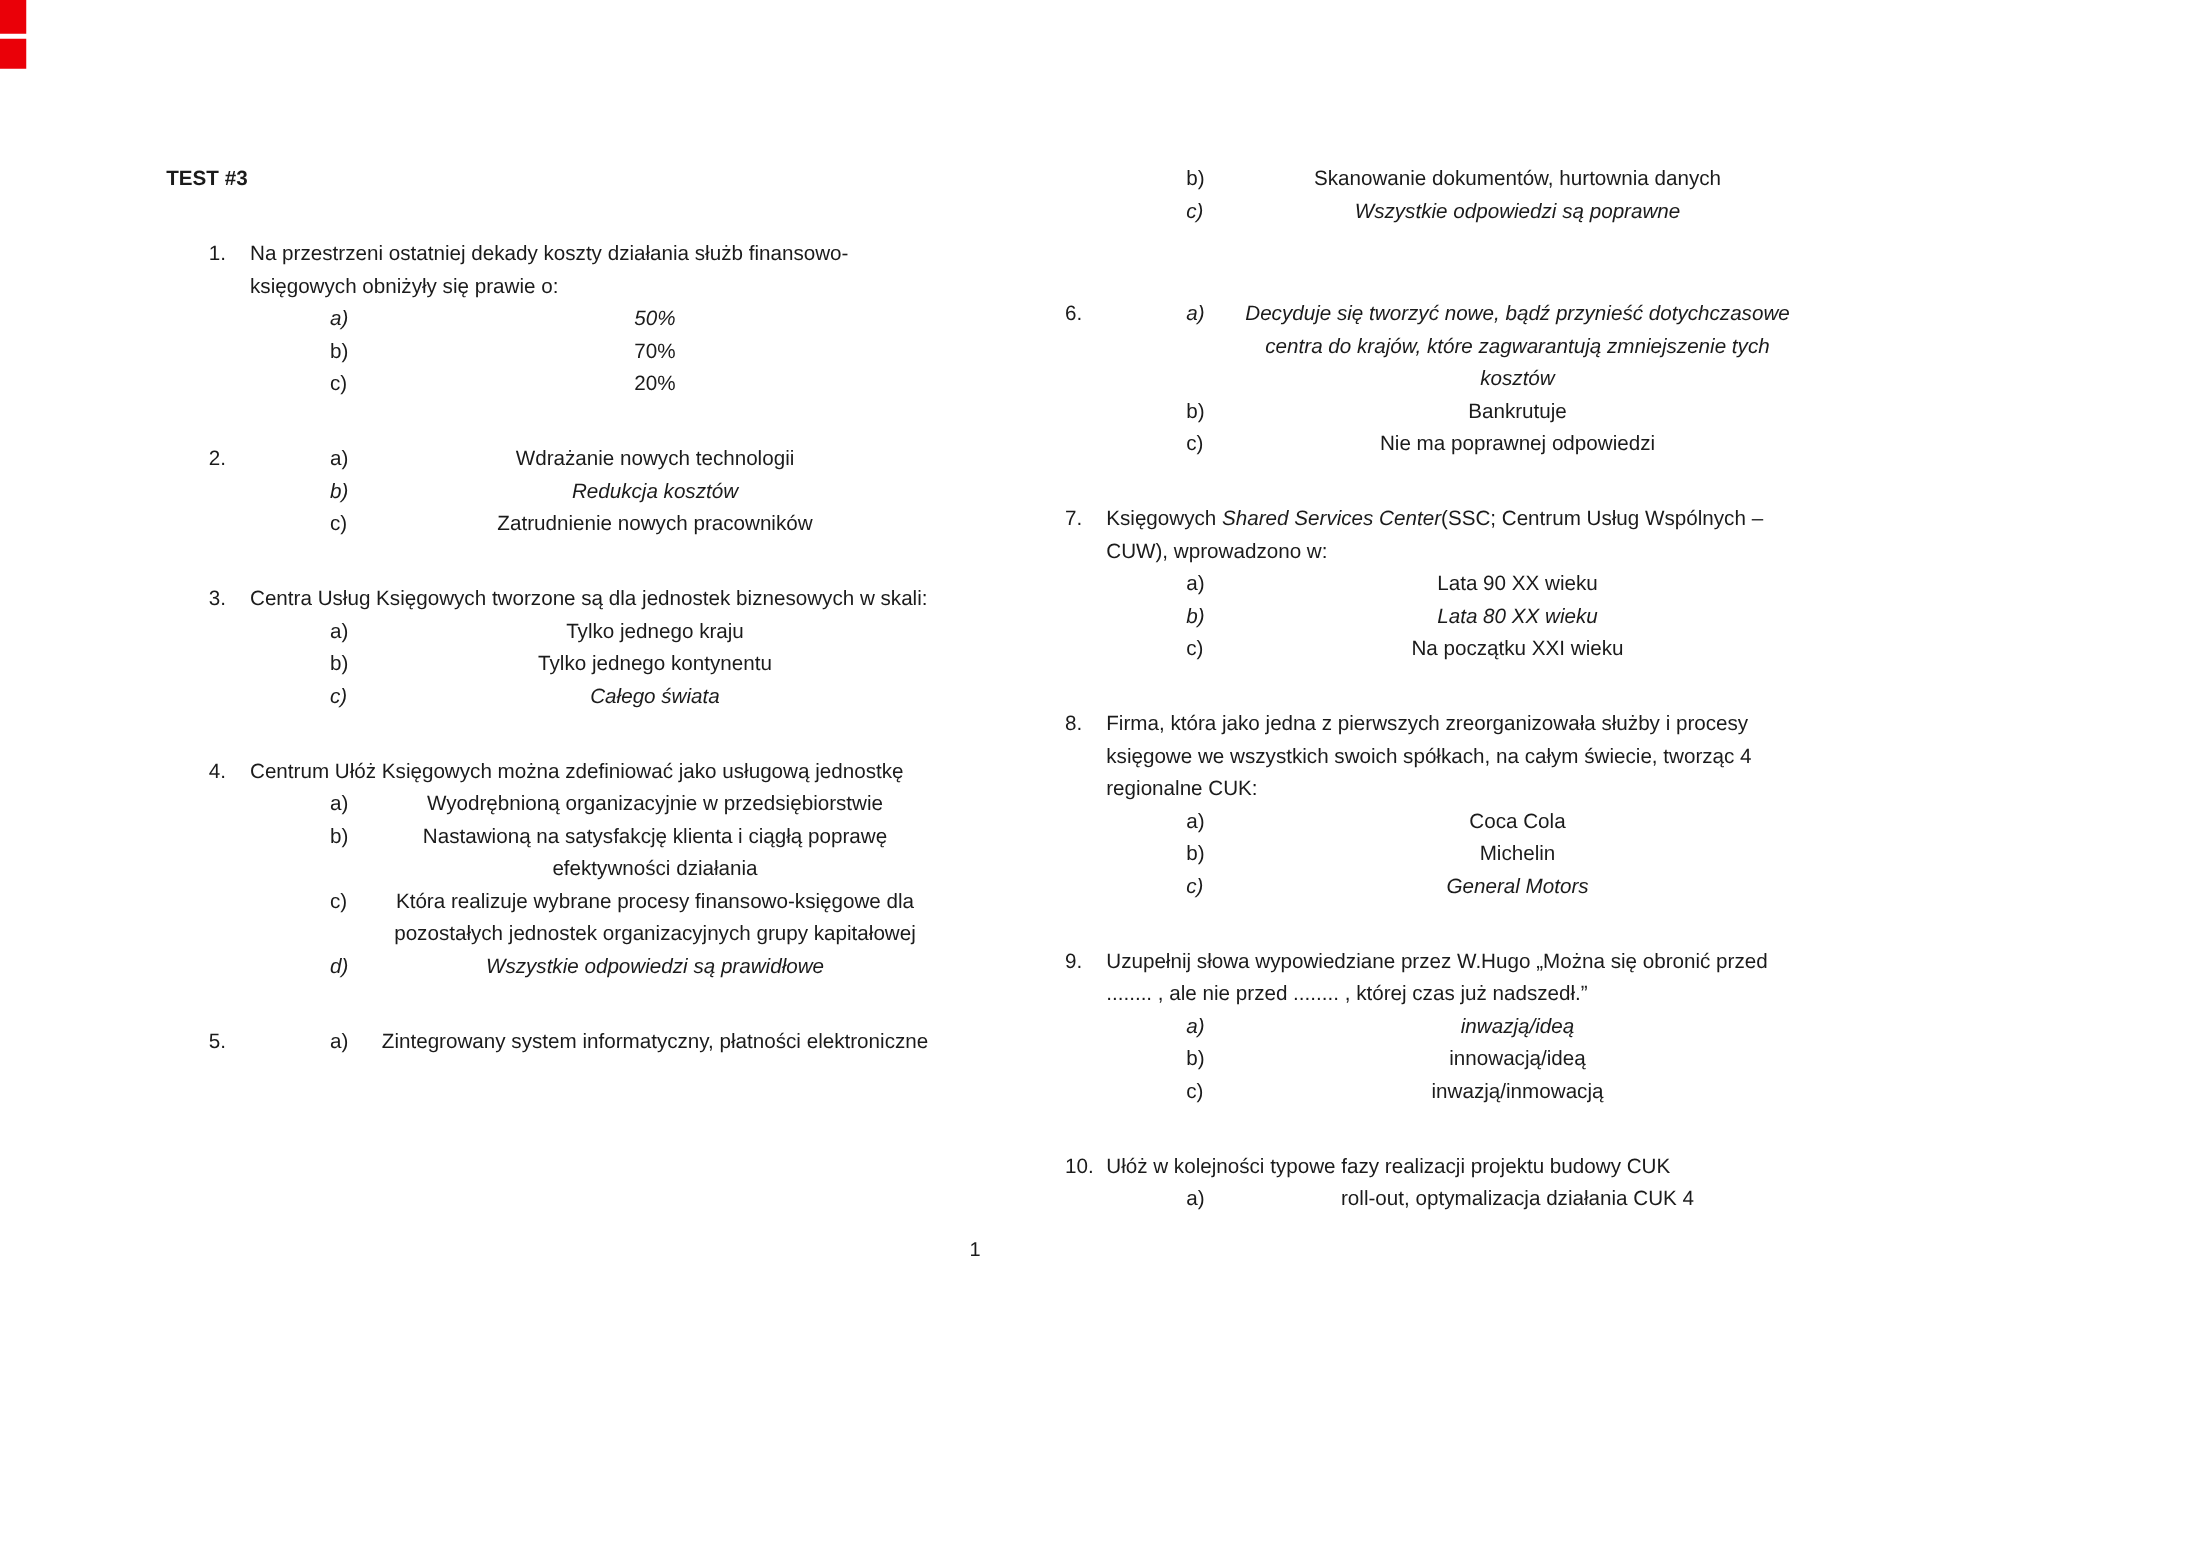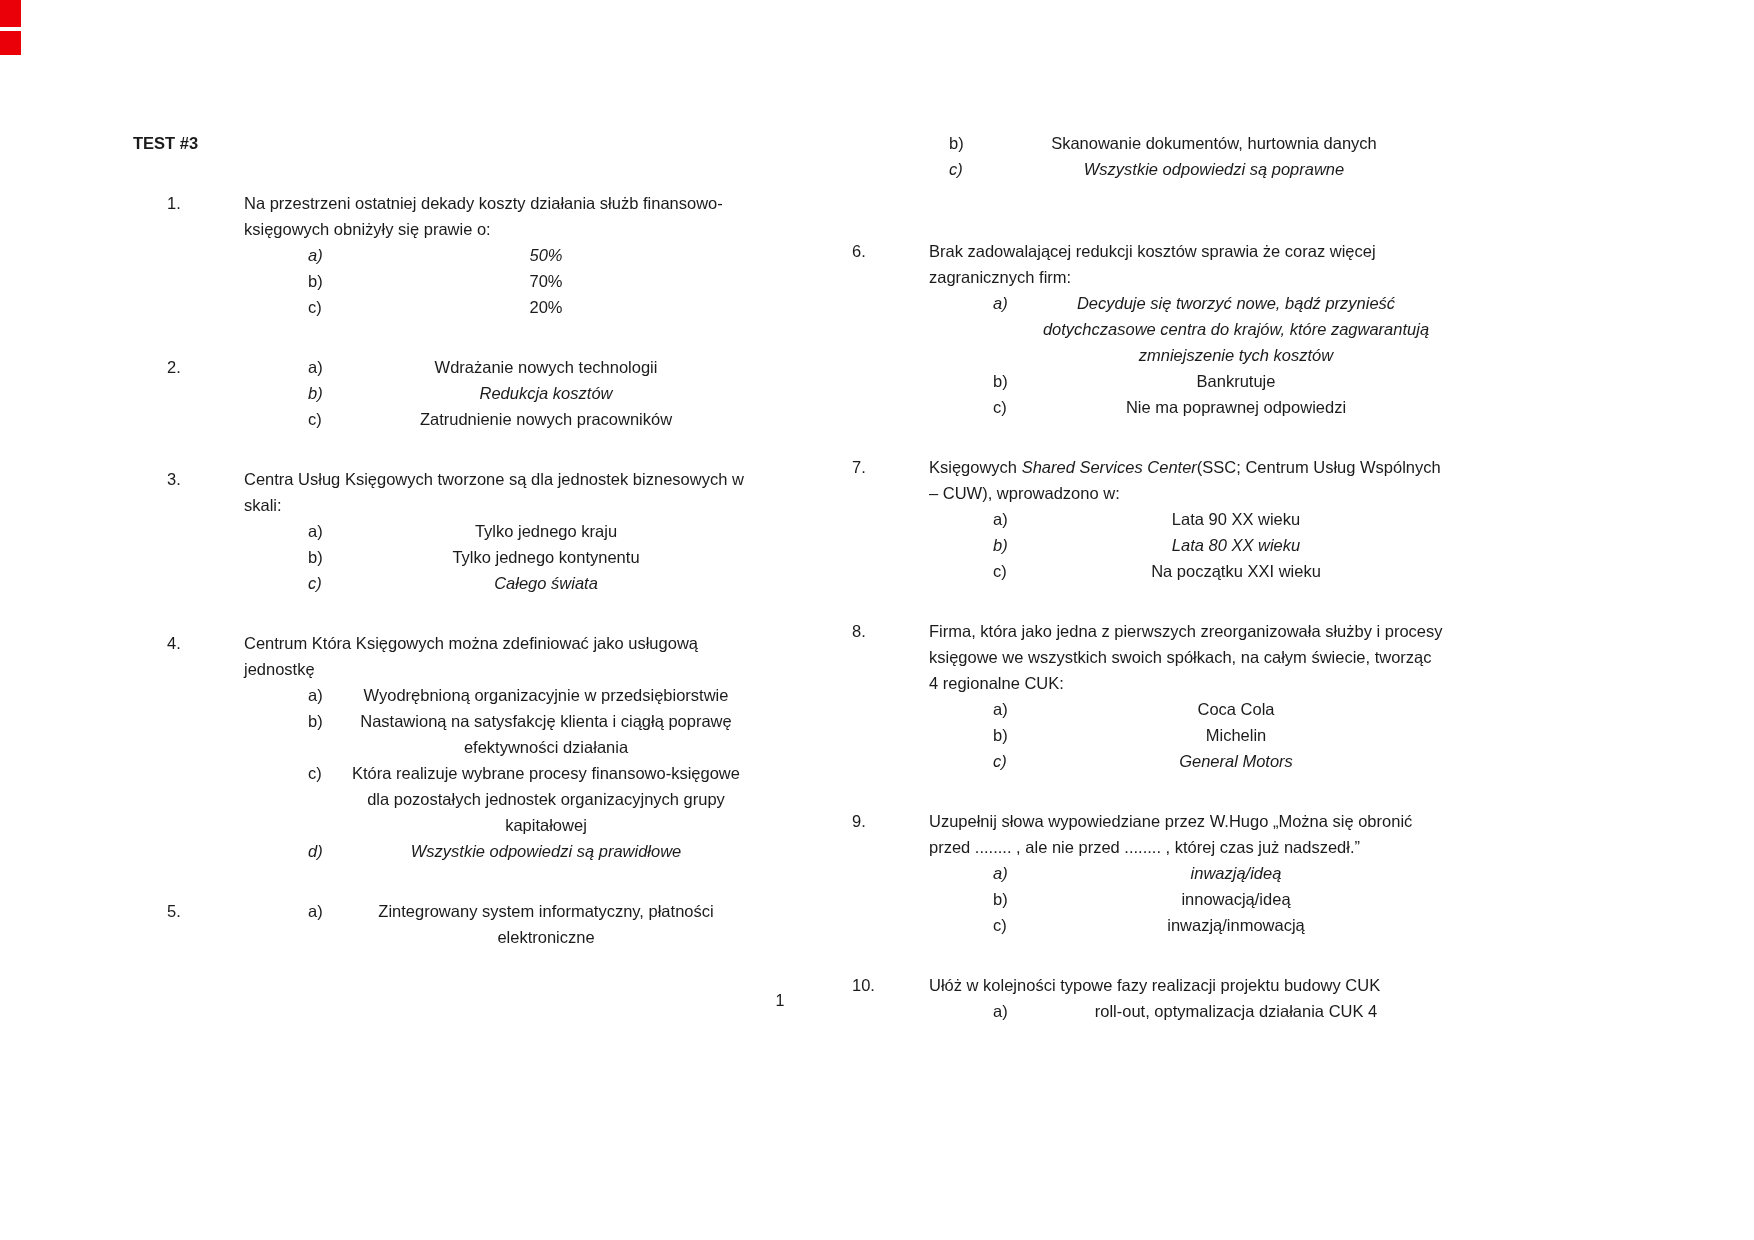--- a/index.html
+++ b/index.html
@@ -19,21 +19,21 @@
 
   .col { position:absolute; top:130px; font-size:16.5px; line-height:26px; }
   .col-left  { left:133px; width:616px; }
   .col-right { left:852px; width:592px; }
 
   .doc-title { font-weight:bold; }
 
   .question { display:flex; margin-top:34px; }
   .col-left .question { margin-left:34px; }
   .q-num { width:33px; flex-shrink:0; }
-  .q-body { flex:1;margin-left:44px; }
+  .q-body { flex:1; }
   .q-text { }
 
   .opt { display:flex; margin-left:64px; }
   .opt-label { width:35px; flex-shrink:0; }
   .opt-text { flex:1;text-align:center; }
 
   .options-cont .opt { margin-left:97px; }
   .options-cont + .question { margin-top:56px; }
 
   .it { font-style:italic; }
@@ -106,21 +106,21 @@
             <div class="opt it">
               <span class="opt-label">c)</span>
               <span class="opt-text">Całego świata</span>
             </div>
           </div>
         </div>
       </div>
       <div class="question">
         <span class="q-num">4.</span>
         <div class="q-body">
-          <div class="q-text"><span class="run">Centrum Która Księgowych można zdefiniować jako usługową jednostkę</span></div>
+          <div class="q-text"><span class="run">Centrum Ułóż Księgowych można zdefiniować jako usługową jednostkę</span></div>
           <div class="opts">
             <div class="opt">
               <span class="opt-label">a)</span>
               <span class="opt-text">Wyodrębnioną organizacyjnie w przedsiębiorstwie</span>
             </div>
             <div class="opt">
               <span class="opt-label">b)</span>
               <span class="opt-text">Nastawioną na satysfakcję klienta i ciągłą poprawę efektywności działania</span>
             </div>
             <div class="opt">
@@ -153,21 +153,20 @@
           <span class="opt-text">Skanowanie dokumentów, hurtownia danych</span>
         </div>
         <div class="opt it">
           <span class="opt-label">c)</span>
           <span class="opt-text">Wszystkie odpowiedzi są poprawne</span>
         </div>
       </div>
       <div class="question">
         <span class="q-num">6.</span>
         <div class="q-body">
-          <div class="q-text"><span class="run">Brak zadowalającej redukcji kosztów sprawia że coraz więcej zagranicznych firm:</span></div>
           <div class="opts">
             <div class="opt it">
               <span class="opt-label">a)</span>
               <span class="opt-text">Decyduje się tworzyć nowe, bądź przynieść dotychczasowe centra do krajów, które zagwarantują zmniejszenie tych kosztów</span>
             </div>
             <div class="opt">
               <span class="opt-label">b)</span>
               <span class="opt-text">Bankrutuje</span>
             </div>
             <div class="opt">

